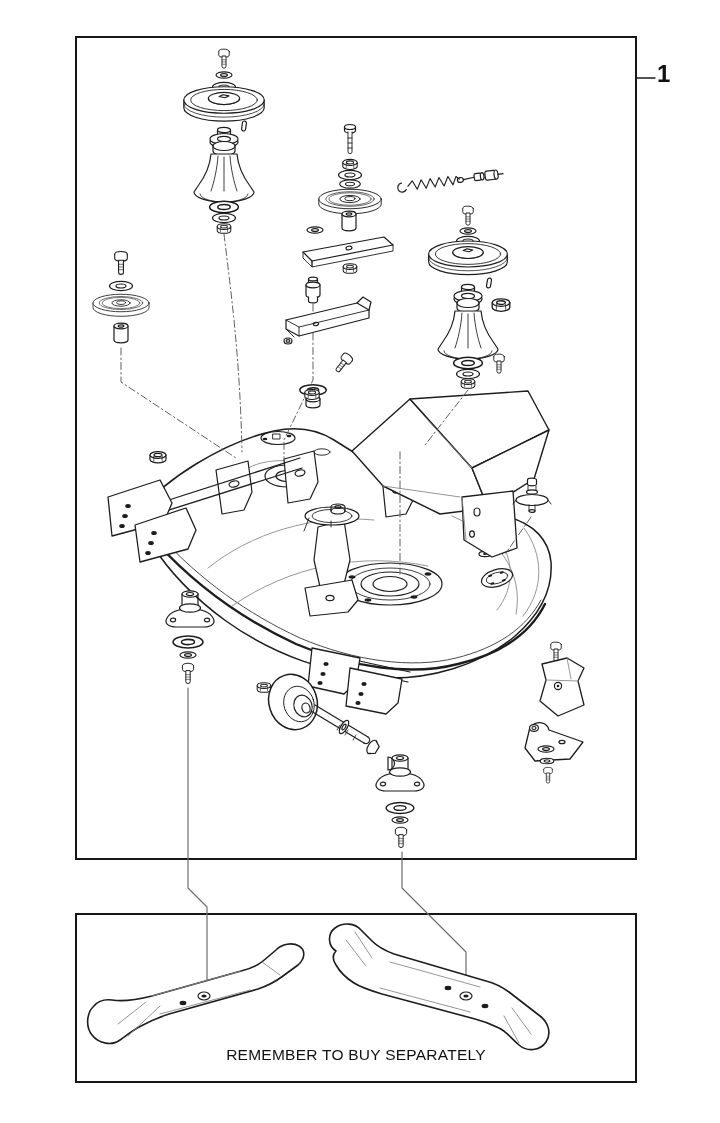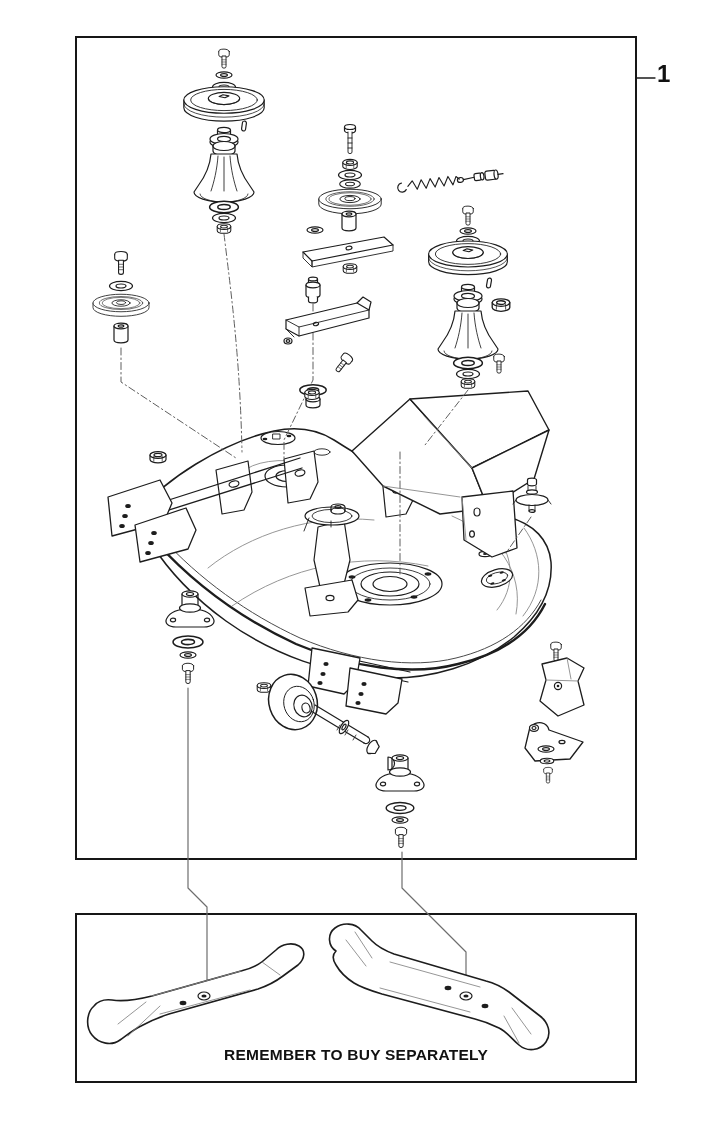--- a/index.html
+++ b/index.html
@@ -12,21 +12,21 @@
        stroke-linecap:round;stroke-linejoin:round;}
   .lt{stroke:#8a8a8a;stroke-width:0.9;}
   .md{stroke:#4a4a4a;}
   .thick{stroke-width:2.4;}
   .dash{stroke:#5f5f5f;stroke-width:1;stroke-dasharray:7 3 1.5 3;}
   .lead{stroke:#6e6e6e;stroke-width:1.2;}
   .dark{fill:#1d1d1d;stroke:none;}
   .callout{position:absolute;left:657px;top:62px;font-size:24px;font-weight:bold;color:#111;
            line-height:1;}
   .note-text{position:absolute;left:75px;top:1046px;width:562px;text-align:center;
-             font-size:15.5px;font-weight:bold;letter-spacing:.25px;color:#111;}
+             font-size:15.5px;font-weight:normal;letter-spacing:.25px;color:#111;}
 </style>
 </head>
 <body>
 
 <div class="page">
 
   <div class="panel main-panel"></div>
   <div class="panel note-panel"></div>
 
   <svg class="art" width="720" height="1123" viewBox="0 0 720 1123" xmlns="http://www.w3.org/2000/svg" xmlns:xlink="http://www.w3.org/1999/xlink">

